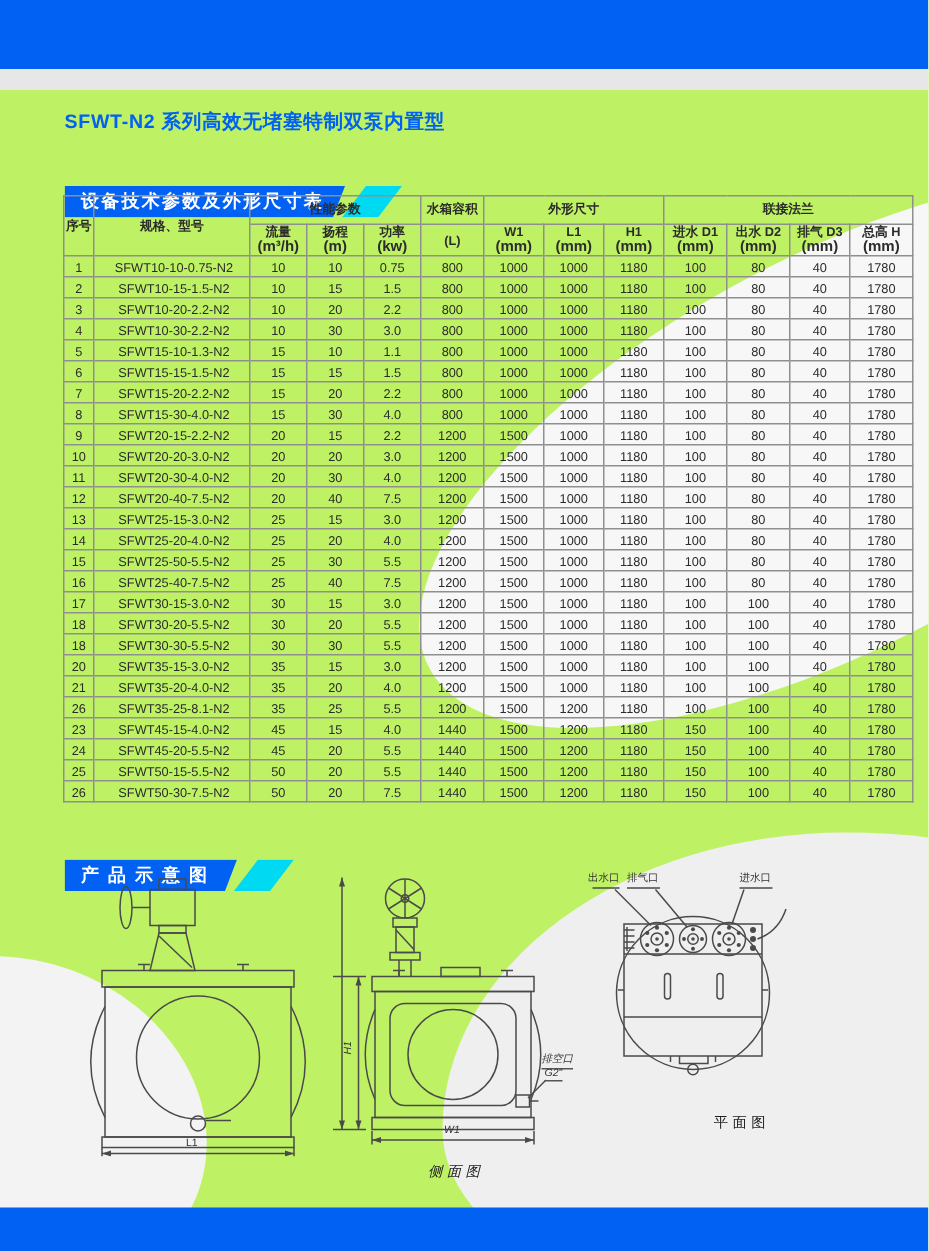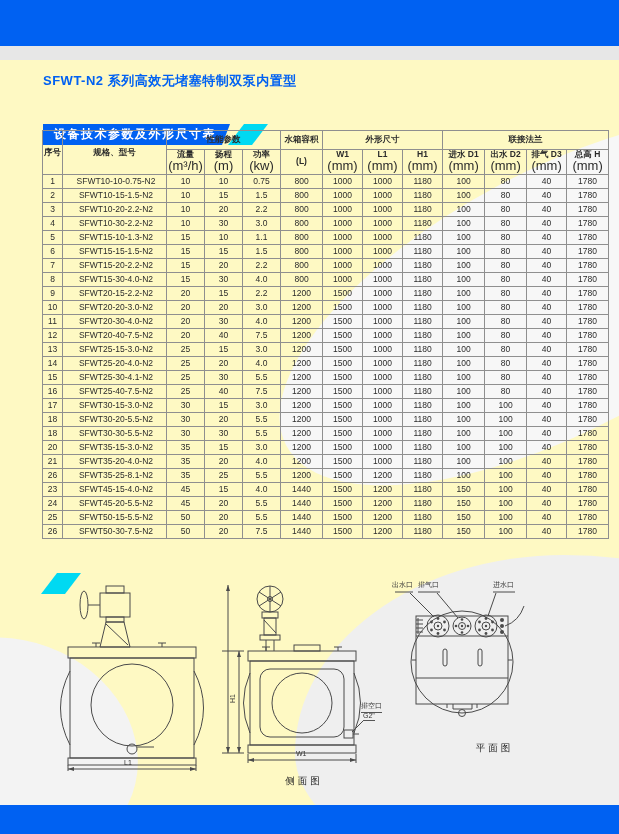--- a/index.html
+++ b/index.html
@@ -1,18 +1,18 @@
 <!DOCTYPE html>
 <html><head>
 <meta charset="utf-8">
 <style>
   * { margin:0; padding:0; box-sizing:border-box; }
   html,body { background:#ffffff; }
   body { font-family:"Liberation Sans", sans-serif; }
-  .page { position:relative; width:619px; height:834px; margin:0 auto; background:#fef9c3; overflow:hidden; }
+  .page { position:relative; width:619px; height:834px; margin:0 auto; background:#bef264; overflow:hidden; }
 
   
   .top-bar    { position:absolute; left:0; top:0; width:619px; height:46px; background:#0061f2; z-index:2; }
   .top-strip  { position:absolute; left:0; top:46px; width:619px; height:14px; background:#e7e7e7; z-index:2; }
   .bottom-bar { position:absolute; left:0; bottom:0; width:619px; height:29px; background:#0061f2; z-index:3; }
 
   .swoosh { position:absolute; z-index:0; }
   .swoosh-mid  { left:250px; top:170px; width:620px; height:260px; background:#f7f7f7; border-radius:50%; transform:rotate(-28deg); }
   .swoosh-blob { left:295px; top:555px; width:560px; height:330px; background:#efefef; border-radius:48% 52% 55% 45% / 60% 55% 45% 40%; }
   .swoosh-left { left:-120px; top:640px; width:260px; height:220px; background:#f3f3f3; border-radius:50%; transform:rotate(20deg); }
@@ -26,32 +26,32 @@
   .banner .accent { height:21px; width:40px; background:#00d9f2; margin-left:-2px; clip-path:polygon(16px 0, 100% 0, calc(100% - 16px) 100%, 0 100%); }
   .banner1 { left:43px; top:98px; }
   .banner1 .bar { font-size:12px; letter-spacing:1.5px; }
   .banner2 { left:43px; top:547px; }
   .banner2 .bar { font-size:12px; letter-spacing:6px; }
 
   
   table.spec { position:absolute; left:42px; top:130px; width:536px; border-collapse:collapse; table-layout:fixed; }
   table.spec th, table.spec td { border:1px solid #8f8f8f; color:#2b2b2b; text-align:center; vertical-align:middle; overflow:hidden; white-space:nowrap; }
   table.spec thead th { font-size:8.5px; font-weight:bold; height:19px; line-height:1.1; padding:0; }
-  table.spec thead .unit { display:block; font-size:13px; font-weight:normal; }
+  table.spec thead .unit { display:block; font-size:10px; font-weight:bold; }
   table.spec thead .lbl  { display:block; font-size:8.5px; }
   table.spec tbody td { font-size:8.5px; font-weight:normal; height:14px; padding:0 1px; }
   table.spec tbody td.model { text-align:center; padding-left:4px; }
 
   
   .diagram { position:absolute; }
   .diagram svg { display:block; }
   .diagram svg * { stroke:#4a4a4a; stroke-width:1; fill:none; }
   .diagram svg .fill { fill:#4a4a4a; stroke:none; }
   .dia-elevation { left:42px; top:583px; width:172px; height:205px; }
-  .dia-side      { left:218px; top:583px; width:172px; height:205px; }
+  .dia-side      { left:218px; top:583px; width:172px; height:205px;font-style:italic; }
   .dia-plan      { left:392px; top:565px; width:205px; height:190px; }
   .dia-label { position:absolute; font-size:7px; color:#333; white-space:nowrap; }
   .dia-label.underline { border-bottom:1px solid #555; padding-bottom:1px; }
   .dim-label { position:absolute; font-size:7px; color:#333; }
   .rot { transform:rotate(-90deg); transform-origin:center; }
   .caption { position:absolute; width:100%; bottom:0; text-align:center; font-size:9.5px; letter-spacing:3px; color:#222; }
 </style>
 </head>
 <body>
 
@@ -351,21 +351,21 @@
             <td>1500</td>
             <td>1000</td>
             <td>1180</td>
             <td>100</td>
             <td>80</td>
             <td>40</td>
             <td>1780</td>
           </tr>
           <tr>
             <td>15</td>
-            <td class="model">SFWT25-30-4.1-N2</td>
+            <td class="model">SFWT25-50-5.5-N2</td>
             <td>25</td>
             <td>30</td>
             <td>5.5</td>
             <td>1200</td>
             <td>1500</td>
             <td>1000</td>
             <td>1180</td>
             <td>100</td>
             <td>80</td>
             <td>40</td>
@@ -533,20 +533,21 @@
             <td>1180</td>
             <td>150</td>
             <td>100</td>
             <td>40</td>
             <td>1780</td>
           </tr>
         </tbody>
     </table>
 
     <div class="banner banner2">
+      <div class="bar">产品示意图</div>
       <div class="accent"></div>
     </div>
 
     <div class="diagram dia-elevation">
       <svg width="172" height="188" viewBox="0 0 172 188">
 
         <ellipse cx="42" cy="22" rx="4" ry="14"></ellipse>
         <line x1="46" y1="22" x2="58" y2="22"></line>
         <rect x="58" y="10" width="30" height="24"></rect>
         <rect x="64" y="3" width="18" height="7"></rect>

